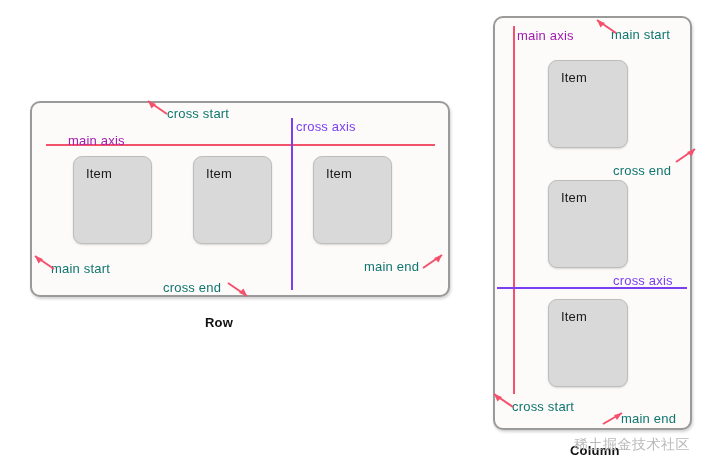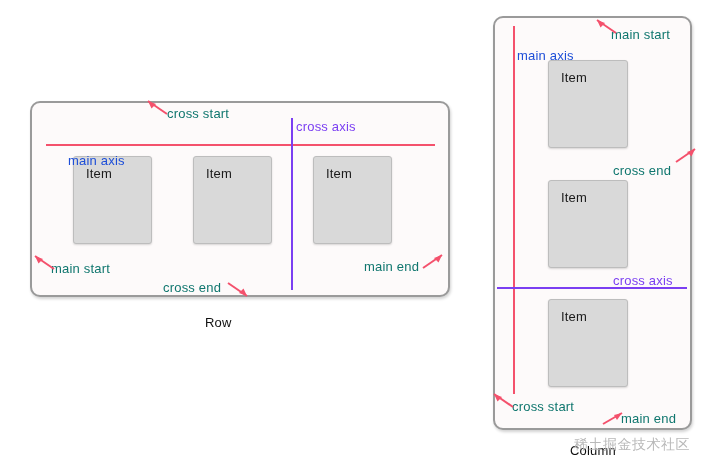--- a/index.html
+++ b/index.html
@@ -23,21 +23,21 @@
     border-radius: 10px;
     box-sizing: border-box;
     box-shadow: 1px 2px 3px rgba(0,0,0,0.18);
   }
 
   
   .item {
     position: absolute;
     background: #d9d9d9;
     border: 1px solid #bdbdbd;
-    border-radius: 3px;
+    border-radius: 9px;
     box-sizing: border-box;
     box-shadow: 0 1px 2px rgba(0,0,0,0.15);
   }
   .item-label {
     position: absolute;
     left: 12px;
     top: 9px;
     font-size: 13px;
     color: #1b1b1b;
     letter-spacing: 0.2px;
@@ -67,28 +67,28 @@
   }
 
   
   .lbl {
     position: absolute;
     font-size: 13px;
     white-space: nowrap;
     color: #0f766e;
     letter-spacing: 0.2px;
   }
-  .lbl-main-axis { color: #1d4ed8; margin-top: 20px; }
+  .lbl-main-axis { color: #a21caf; }
   .lbl-cross-axis { color: #7b3ff2; text-align: center; }
 
   .caption {
     position: absolute;
     font-size: 13px;
     color: #111111;
-    font-weight: 400;
+    font-weight: 700;
     white-space: nowrap;
     letter-spacing: 0.2px;
   }
 
   
   .arrow {
     position: absolute;
     pointer-events: none;
   }
 

